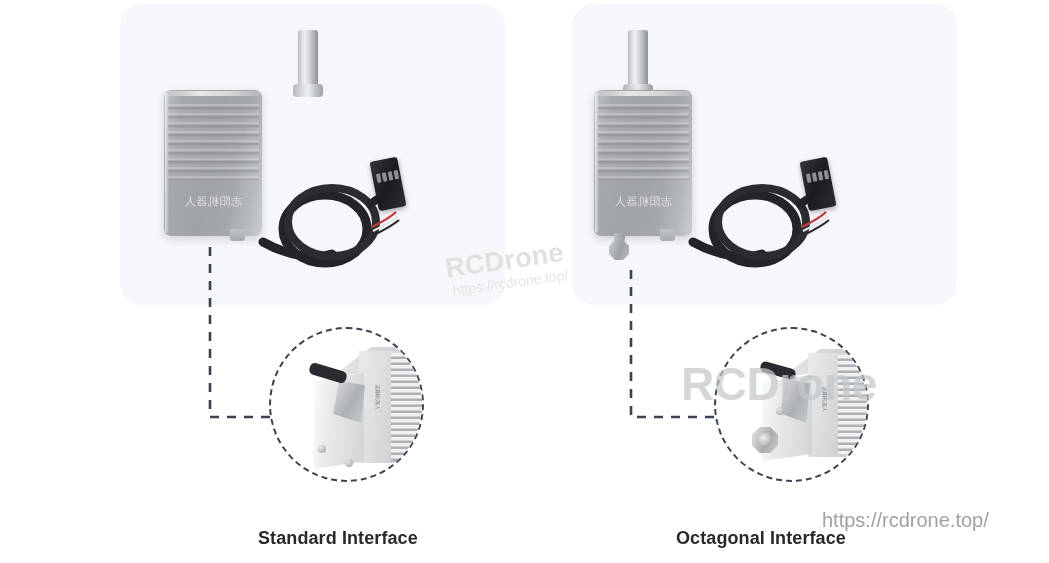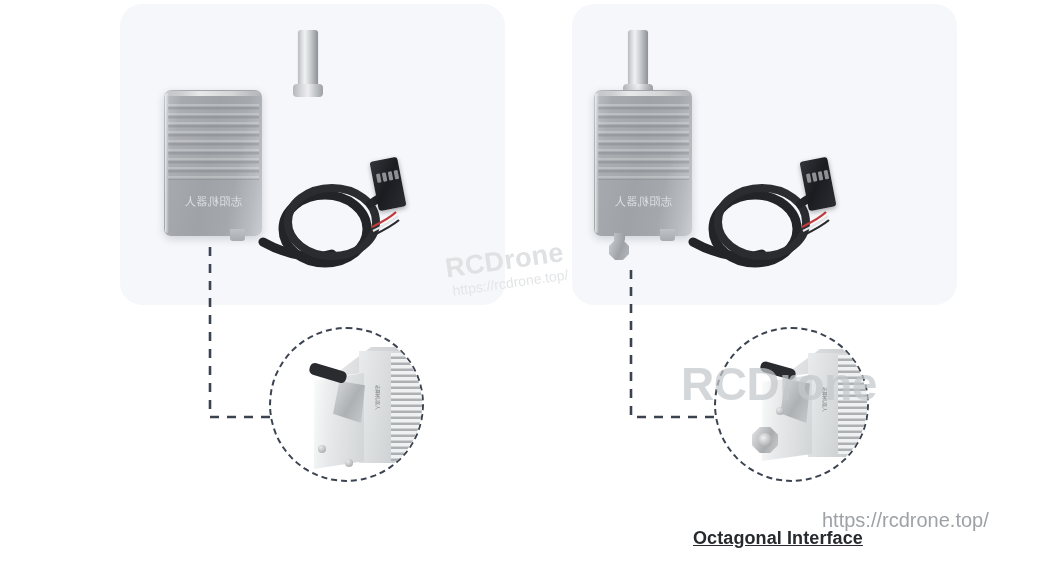--- a/index.html
+++ b/index.html
@@ -248,21 +248,21 @@
   .caption {
     position: absolute;
     top: 528px;
     font-size: 18px;
     font-weight: bold;
     color: #262a2e;
     letter-spacing: .1px;
     white-space: nowrap;
   }
   .caption.left  { left: 258px; }
-  .caption.right { left: 693px; text-decoration: underline; }
+  .caption.right { left: 676px; }
 
   
   .wm-center {
     position: absolute;
     left: 446px;
     top: 246px;
     transform: rotate(-8deg);
     color: #dfe1e3;
     user-select: none;
     pointer-events: none;
@@ -410,20 +410,21 @@
            transform:rotate(16deg);"></div>
       <div class="mb-oct" style="left:36px; top:98px;"></div>
       <div class="mb-oct-in" style="left:42px; top:104px;"></div>
       <div class="mb-screw" style="left:60px; top:78px;"></div>
       <div class="mb-label" style="left:112px; top:58px;">志阳机器人</div>
     </div>
   </div>
 
   <div class="wm-big">RCDrone</div>
 
+  <div class="caption left">Standard Interface</div>
   <div class="caption right">Octagonal Interface</div>
 
   <div class="wm-center">
     <div class="wm-title">RCDrone</div>
     <div class="wm-url">https://rcdrone.top/</div>
   </div>
 
   <div class="wm-corner">https://rcdrone.top/</div>
 
 </div>

